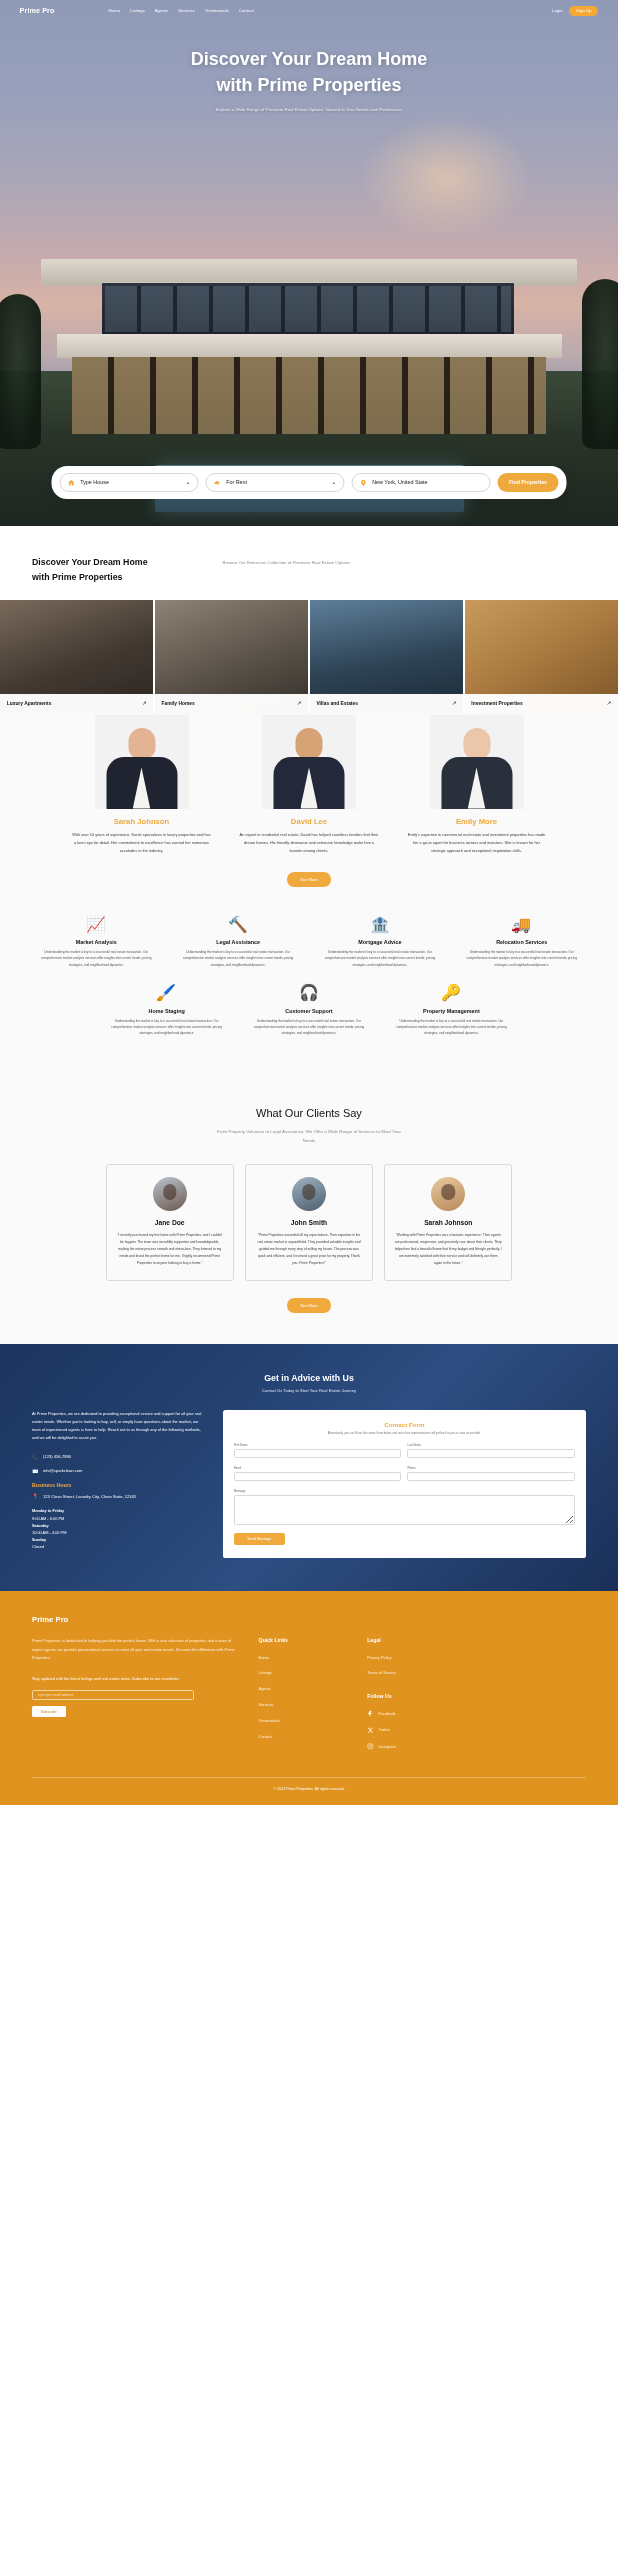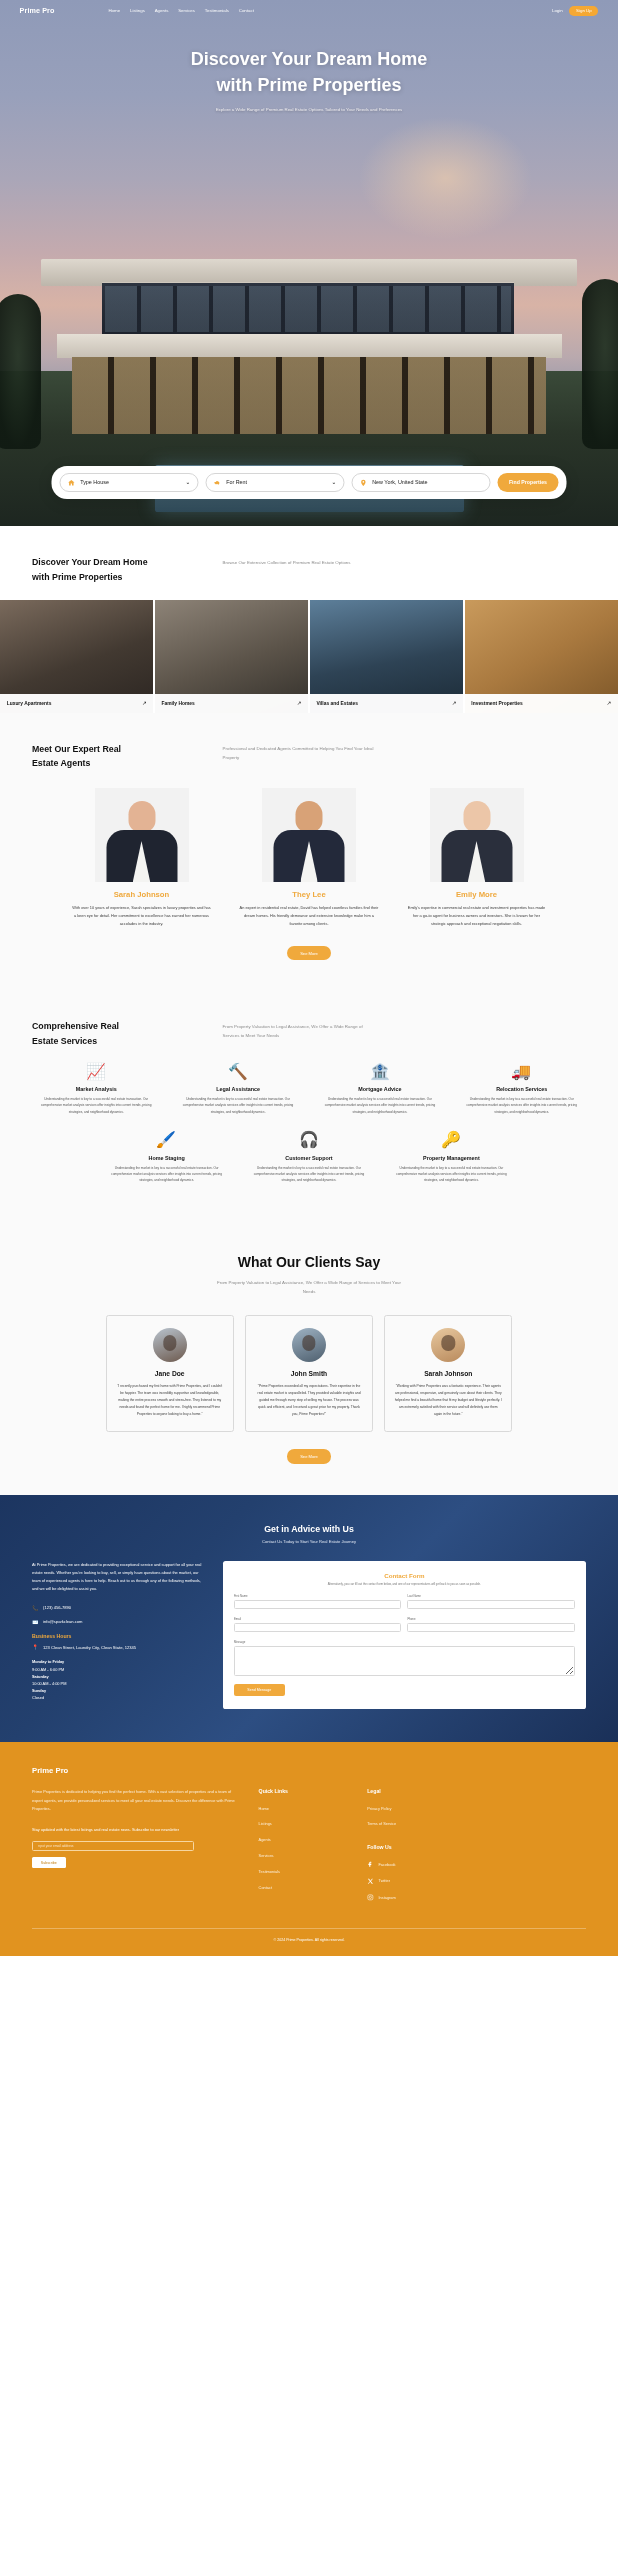--- a/index.html
+++ b/index.html
@@ -175,21 +175,21 @@
   }
   
   .services-sec { background:#fafafa; padding-bottom:26px; }
   .srow { display:flex; gap:13.4px; justify-content:center; margin-bottom:17.5px; }
   .svc { width:129px; text-align:center; }
   .svc-ico { font-size:16px; line-height:1; margin-bottom:6.7px; }
   .svc-name { font-size:5.4px; font-weight:bold; color:#111; margin-bottom:4.1px; }
   .svc-desc { font-size:3.1px; color:#555; line-height:1.95; padding:0 3.1px; }
   
   .testi-sec { background:#fafafa; padding:28px 32px 31px; text-align:center; }
-  .testi-title { font-size:14px; font-weight:bold; color:#111; margin-bottom:7.2px; }
+  .testi-title { font-size:11px; font-weight:normal; color:#111; margin-bottom:7.2px; }
   .testi-sub { font-size:4.4px; color:#8b8b8b; line-height:2.1; max-width:185px; margin:0 auto 18.5px; }
   .testis { display:flex; gap:11.3px; justify-content:center; }
   .testi {
     width:128px; border:0.5px solid #d9d9d9; border-radius:2.6px;
     background:#fafafa; padding:12.4px 9.3px 13.4px; text-align:center;
   }
   .testi-av {
     width:34px; height:34px; border-radius:50%; margin:0 auto 8.2px;
     overflow:hidden; position:relative;
   }
@@ -382,73 +382,59 @@
     <div class="cat-img c4"></div>
     <div class="cat-label">
       <span class="nm">Investment Properties</span>
       <span class="ar">↗</span>
     </div>
   </div>
 </div>
 
 <div class="agents-sec">
   <div class="section">
-    <div class="sec-head-split">
-      <div class="sec-title">
-        <span>Meet Our Expert Real</span><br>
-        <span>Estate Agents</span>
-      </div>
-      <div class="sec-desc">Professional and Dedicated Agents Committed to Helping You Find Your Ideal Property</div>
-    </div>
     <div class="agents">
       <div class="agent a1">
         <div class="agent-photo">
           <div class="hair"></div>
           <div class="ap-head"></div>
           <div class="ap-body">
               <div class="ap-shirt"></div>
             </div>
         </div>
         <div class="agent-name">Sarah Johnson</div>
         <div class="agent-bio">With over 10 years of experience, Sarah specializes in luxury properties and has a keen eye for detail. Her commitment to excellence has earned her numerous accolades in the industry.</div>
       </div>
       <div class="agent a2">
         <div class="agent-photo">
           <div class="ap-head"></div>
           <div class="ap-body">
               <div class="ap-shirt"></div>
             </div>
         </div>
-        <div class="agent-name">They Lee</div>
+        <div class="agent-name">David Lee</div>
         <div class="agent-bio">An expert in residential real estate, David has helped countless families find their dream homes. His friendly demeanor and extensive knowledge make him a favorite among clients.</div>
       </div>
       <div class="agent a3">
         <div class="agent-photo">
           <div class="ap-head"></div>
           <div class="ap-body">
               <div class="ap-shirt"></div>
             </div>
         </div>
         <div class="agent-name">Emily More</div>
         <div class="agent-bio">Emily's expertise in commercial real estate and investment properties has made her a go-to agent for business owners and investors. She is known for her strategic approach and exceptional negotiation skills.</div>
       </div>
     </div>
     <button class="pill-btn">See More</button>
   </div>
 </div>
 
 <div class="services-sec">
   <div class="section">
-    <div class="sec-head-split">
-      <div class="sec-title">
-        <span>Comprehensive Real</span><br>
-        <span>Estate Services</span>
-      </div>
-      <div class="sec-desc">From Property Valuation to Legal Assistance, We Offer a Wide Range of Services to Meet Your Needs</div>
-    </div>
 
     <div class="srow">
       <div class="svc">
         <div class="svc-ico">📈</div>
         <div class="svc-name">Market Analysis</div>
         <div class="svc-desc">Understanding the market is key to a successful real estate transaction. Our comprehensive market analysis services offer insights into current trends, pricing strategies, and neighborhood dynamics.</div>
       </div>
       <div class="svc">
         <div class="svc-ico">🔨</div>
         <div class="svc-name">Legal Assistance</div>

